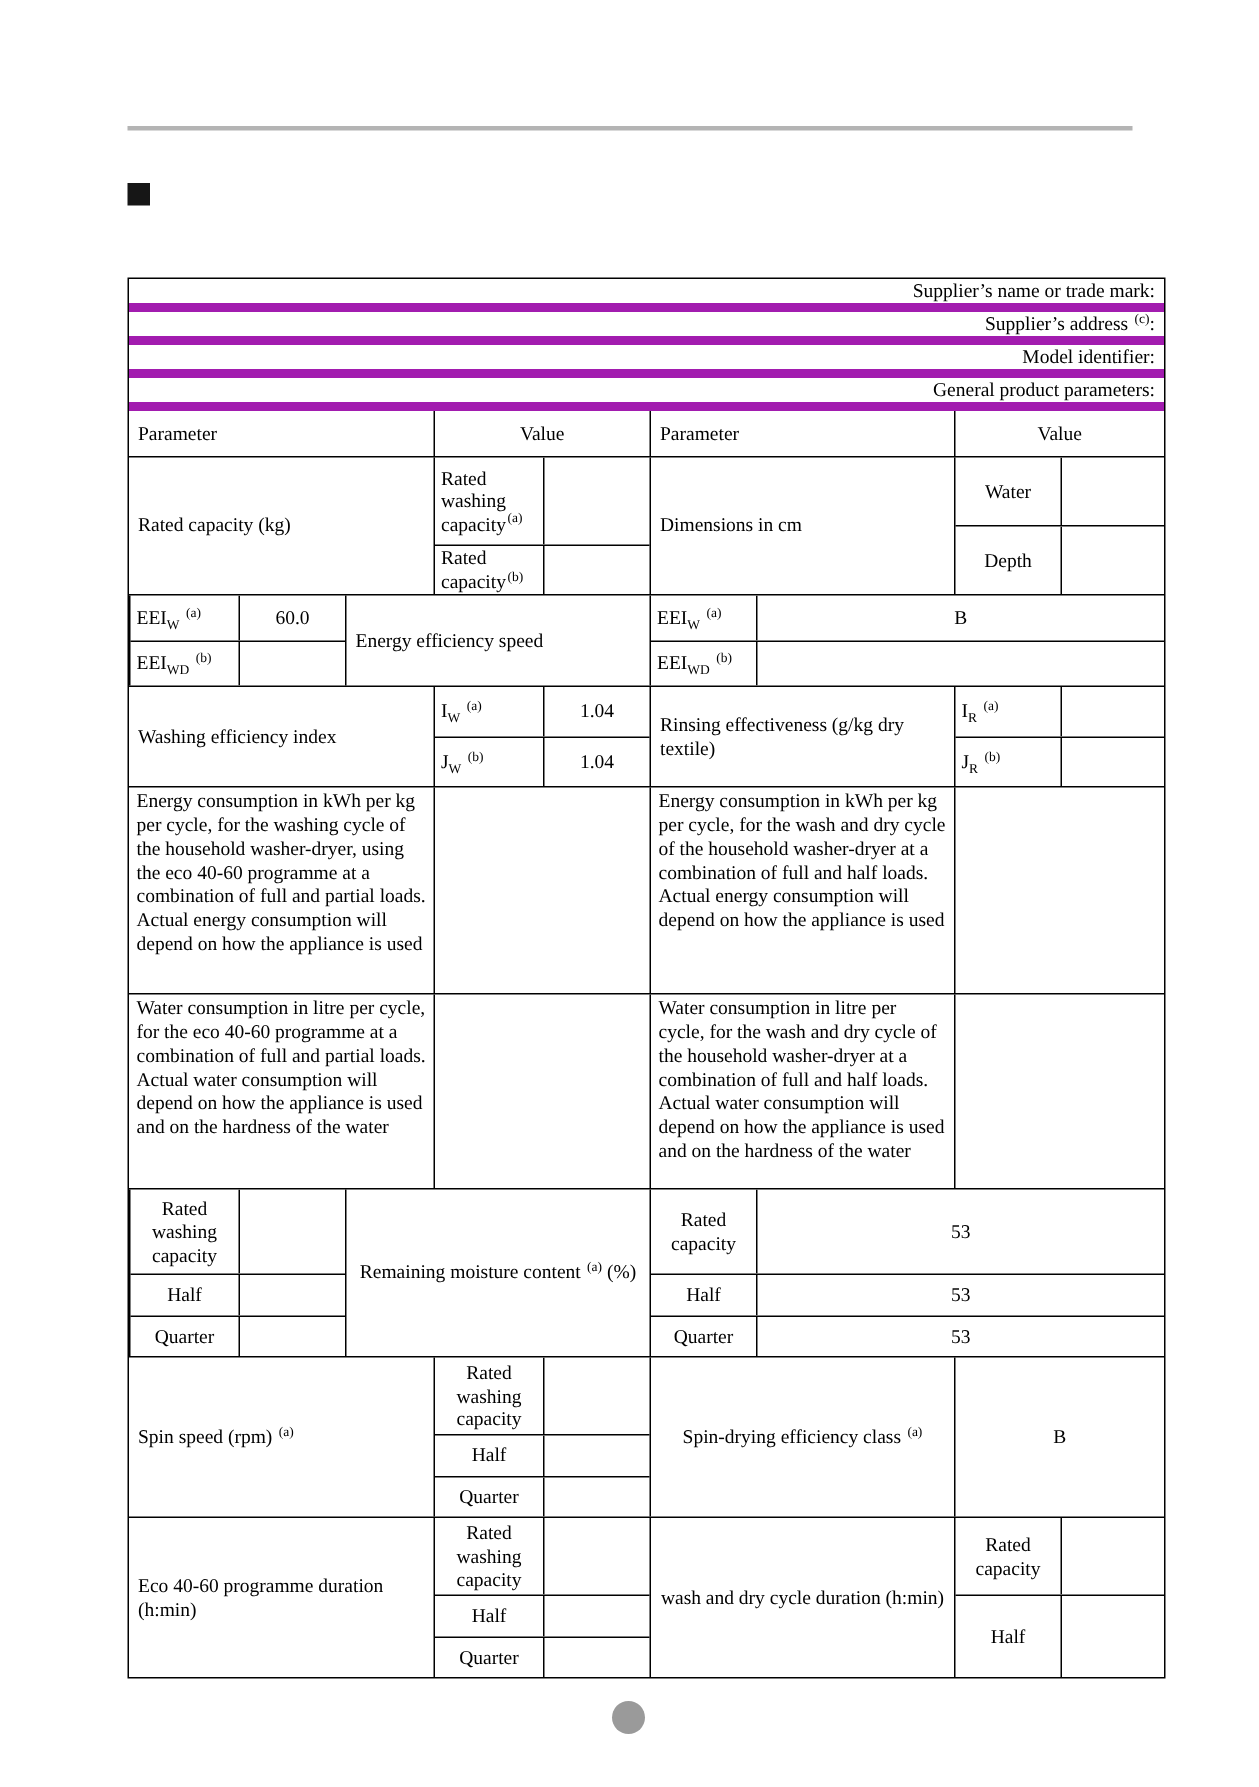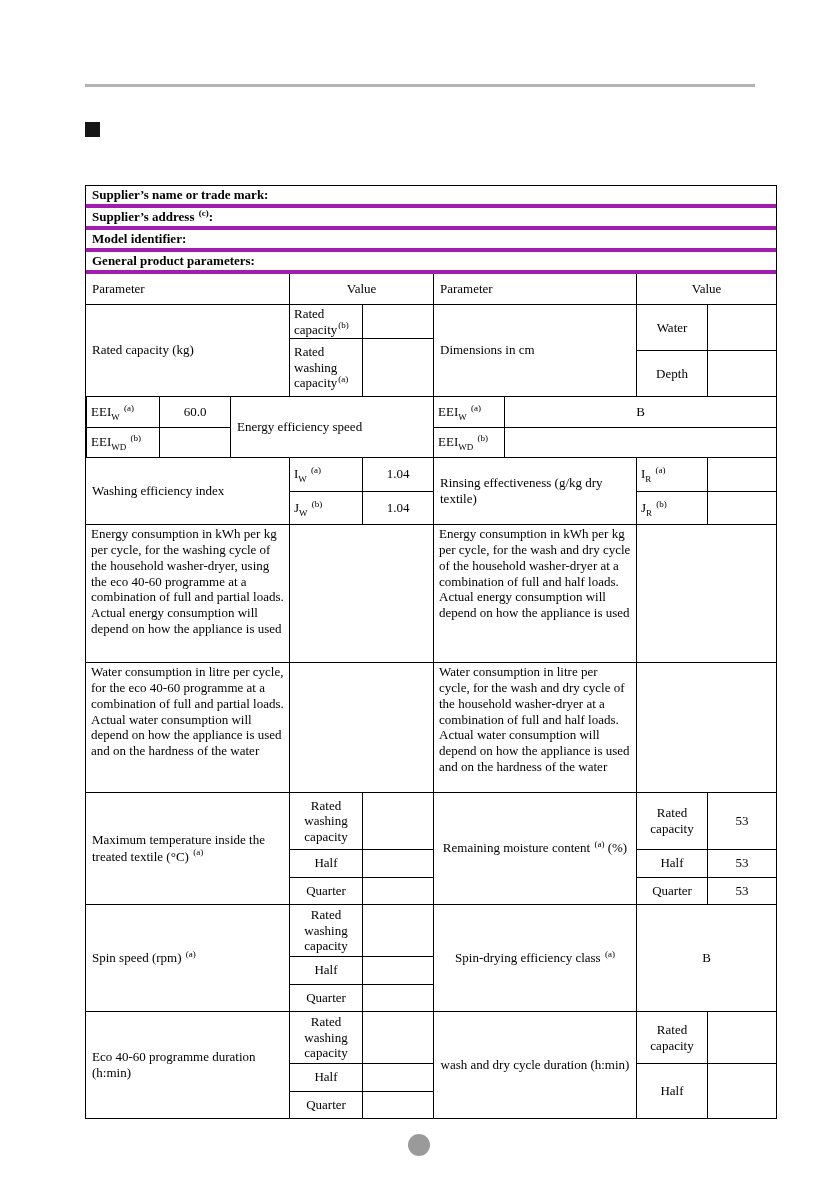--- a/index.html
+++ b/index.html
@@ -10,21 +10,21 @@
     font-size:13px; color:#000; line-height:1.25;
   }
   .page { position:absolute; inset:0; background:#fff; overflow:hidden; }
 
   .top-rule { position:absolute; left:85px; top:84px; width:670px; height:3px; background:#b4b4b4; }
   .section-bullet { position:absolute; left:85px; top:122px; width:15px; height:15px; background:#161616; }
   .page-dot { position:absolute; left:408px; top:1134px; width:22px; height:22px; border-radius:50%; background:#9a9a9a; }
 
   .doc-table { position:absolute; left:85px; top:185px; width:692px; border:1px solid #000; background:#fff; }
 
-  .hrow { height:22px; display:flex; align-items:center; padding:0 6px; font-weight:bold; border-bottom:4px solid #a21caf; overflow:hidden; }
+  .hrow { height:22px; display:flex; align-items:center; padding:0 6px; font-weight:normal; border-bottom:6px solid #a21caf; overflow:hidden;justify-content:flex-end; }
 
   .colhead { display:flex; height:31px; border-bottom:1px solid #000; }
   .ch { display:flex; align-items:center; padding:0 6px; overflow:hidden; }
   .ch + .ch { border-left:1px solid #000; }
   .ch.center { justify-content:center; }
 
   .block { display:flex; border-bottom:1px solid #000; align-items:stretch; }
   .block.last { border-bottom:none; }
   .c1 { flex:0 0 203px; }
   .c2 { flex:0 0 144px; border-left:1px solid #000; }
@@ -92,29 +92,29 @@
       <div class="ch c4 center">
           <span>Value</span>
         </div>
     </div>
 
     <div class="block b1">
       <div class="c1 pcell">
           <span>Rated capacity (kg)</span>
         </div>
       <div class="c2 subcol">
+        <div class="sub-row">
+          <div class="sub-label left">
+              <span><span>Rated washing capacity</span><sup class="sp">(a)</sup></span>
+            </div>
+          <div class="sub-value"></div>
+        </div>
         <div class="sub-row h33">
           <div class="sub-label left">
               <span><span>Rated capacity</span><sup class="sp">(b)</sup></span>
-            </div>
-          <div class="sub-value"></div>
-        </div>
-        <div class="sub-row">
-          <div class="sub-label left">
-              <span><span>Rated washing capacity</span><sup class="sp">(a)</sup></span>
             </div>
           <div class="sub-value"></div>
         </div>
       </div>
       <div class="c3 pcell">
           <span>Dimensions in cm</span>
         </div>
       <div class="c4 subcol">
         <div class="sub-row">
           <div class="sub-label">Water</div>
@@ -214,23 +214,20 @@
           <span>Water consumption in litre per cycle, for the eco 40-60 programme at a combination of full and partial loads. Actual water consumption will depend on how the appliance is used and on the hardness of the water</span>
         </div>
       <div class="c2 vcell"></div>
       <div class="c3 pcell top">
           <span>Water consumption in litre per cycle, for the wash and dry cycle of the household washer-dryer at a combination of full and half loads. Actual water consumption will depend on how the appliance is used and on the hardness of the water</span>
         </div>
       <div class="c4 vcell"></div>
     </div>
 
     <div class="block b6">
-      <div class="c1 pcell">
-          <span><span>Maximum temperature inside the treated textile (°C) </span><sup class="sp">(a)</sup></span>
-        </div>
       <div class="c2 subcol">
         <div class="sub-row h56">
           <div class="sub-label">Rated washing capacity</div>
           <div class="sub-value"></div>
         </div>
         <div class="sub-row">
           <div class="sub-label">Half</div>
           <div class="sub-value"></div>
         </div>
         <div class="sub-row">

